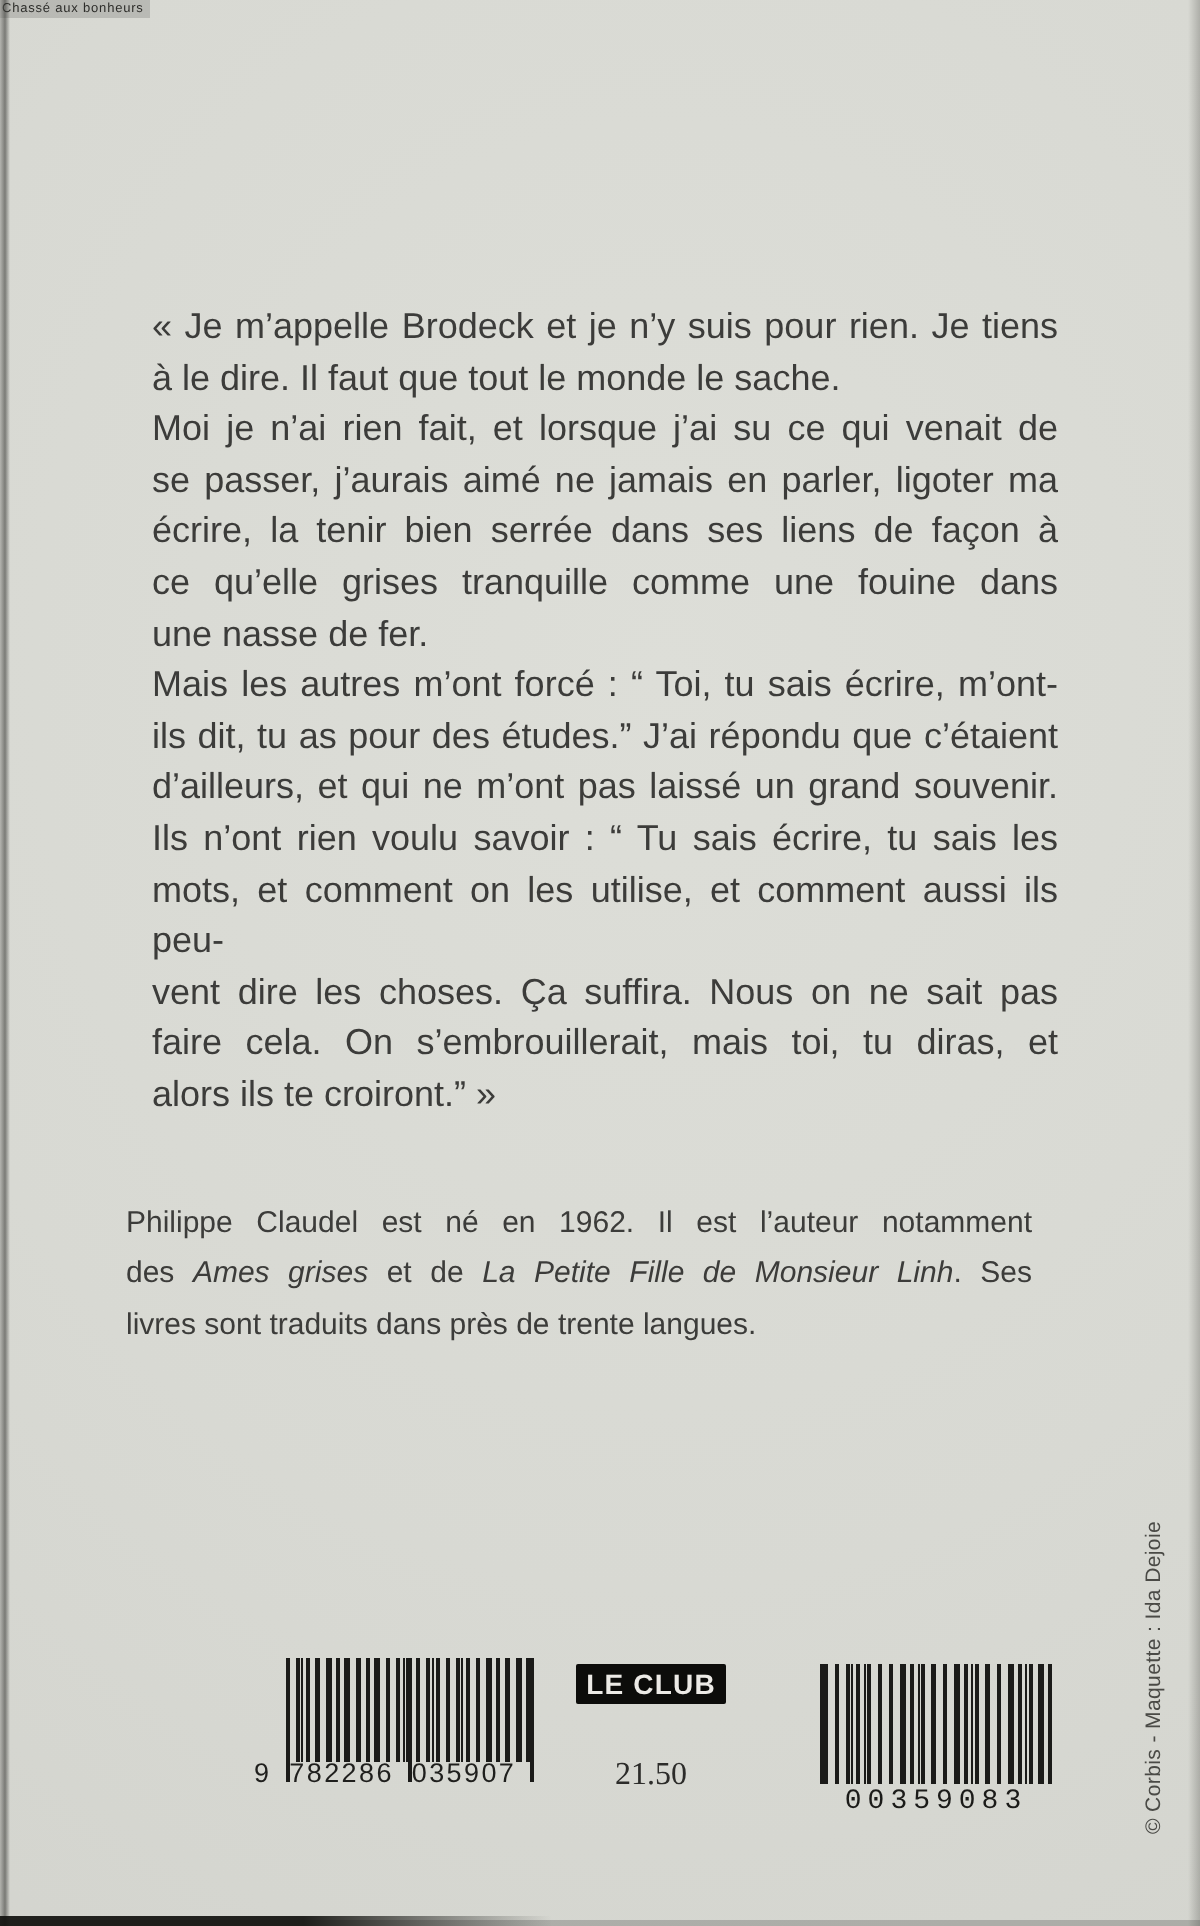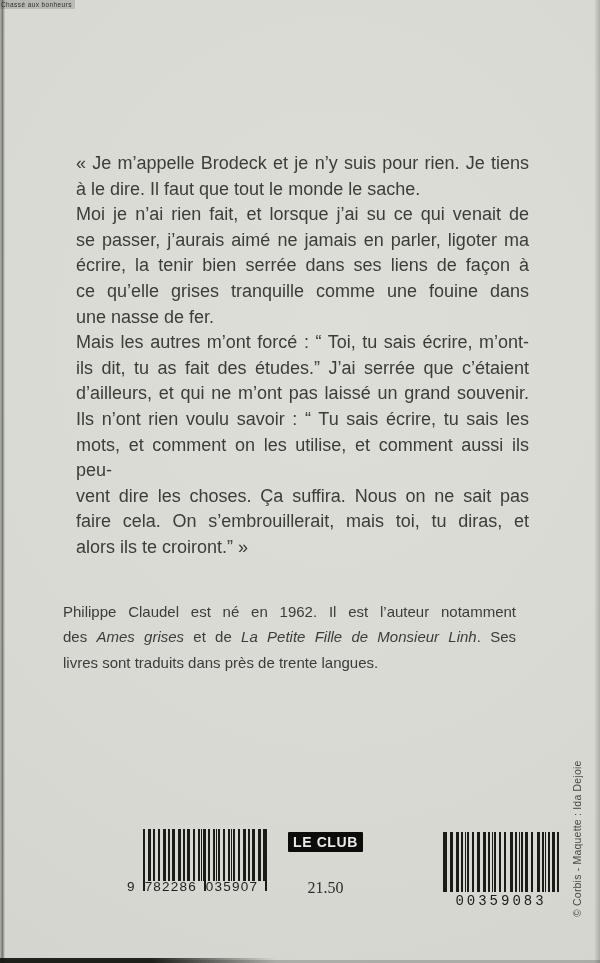--- a/index.html
+++ b/index.html
@@ -58,21 +58,21 @@
   .club-logo{
     position:absolute;left:288px;top:832px;width:75px;height:20px;
     background:#0c0c0a;color:#eceae6;
     font-weight:bold;font-size:14px;letter-spacing:.6px;
     display:flex;align-items:center;justify-content:center;
     border-radius:1px;
   }
   .price{position:absolute;left:288px;top:879px;width:75px;text-align:center;
     font-size:16px;color:#2c2c2a;font-family:Liberation Serif, serif;}
   
-  .club-bc{position:absolute;left:399px;top:832px;width:116px;padding-left:44px;}
+  .club-bc{position:absolute;left:366px;top:832px;width:116px;padding-left:44px;}
   .club-bars{
     height:60px;box-sizing:border-box;
     border-left:2px solid #1b1b19;border-right:2px solid #1b1b19;
     background:
       repeating-linear-gradient(90deg,#1b1b19 0 2px,rgba(0,0,0,0) 2px 5.4px),
       repeating-linear-gradient(90deg,#1b1b19 0 1px,rgba(0,0,0,0) 1px 6.7px);
   }
   .club-digits{
     margin-top:1px;text-align:center;
     font-family:"Liberation Mono",monospace;
@@ -95,21 +95,21 @@
 
   <div class="quote">
       <div class="tline"><span>« Je m’appelle Brodeck et je n’y suis pour rien. Je tiens</span></div>
       <div class="tline last"><span>à le dire. Il faut que tout le monde le sache.</span></div>
       <div class="tline"><span>Moi je n’ai rien fait, et lorsque j’ai su ce qui venait de</span></div>
       <div class="tline"><span>se passer, j’aurais aimé ne jamais en parler, ligoter ma</span></div>
       <div class="tline"><span>écrire, la tenir bien serrée dans ses liens de façon à</span></div>
       <div class="tline"><span>ce qu’elle grises tranquille comme une fouine dans</span></div>
       <div class="tline last"><span>une nasse de fer.</span></div>
       <div class="tline"><span>Mais les autres m’ont forcé : “ Toi, tu sais écrire, m’ont-</span></div>
-      <div class="tline"><span>ils dit, tu as fait des études.” J’ai serrée que c’étaient</span></div>
+      <div class="tline"><span>ils dit, tu as pour des études.” J’ai répondu que c’étaient</span></div>
       <div class="tline"><span>d’ailleurs, et qui ne m’ont pas laissé un grand souvenir.</span></div>
       <div class="tline"><span>Ils n’ont rien voulu savoir : “ Tu sais écrire, tu sais les</span></div>
       <div class="tline"><span>mots, et comment on les utilise, et comment aussi ils peu-</span></div>
       <div class="tline"><span>vent dire les choses. Ça suffira. Nous on ne sait pas</span></div>
       <div class="tline"><span>faire cela. On s’embrouillerait, mais toi, tu diras, et</span></div>
       <div class="tline last"><span>alors ils te croiront.” »</span></div>
     </div>
 
   <div class="bio">
       <div class="tline"><span>Philippe Claudel est né en 1962. Il est l’auteur notamment</span></div>

